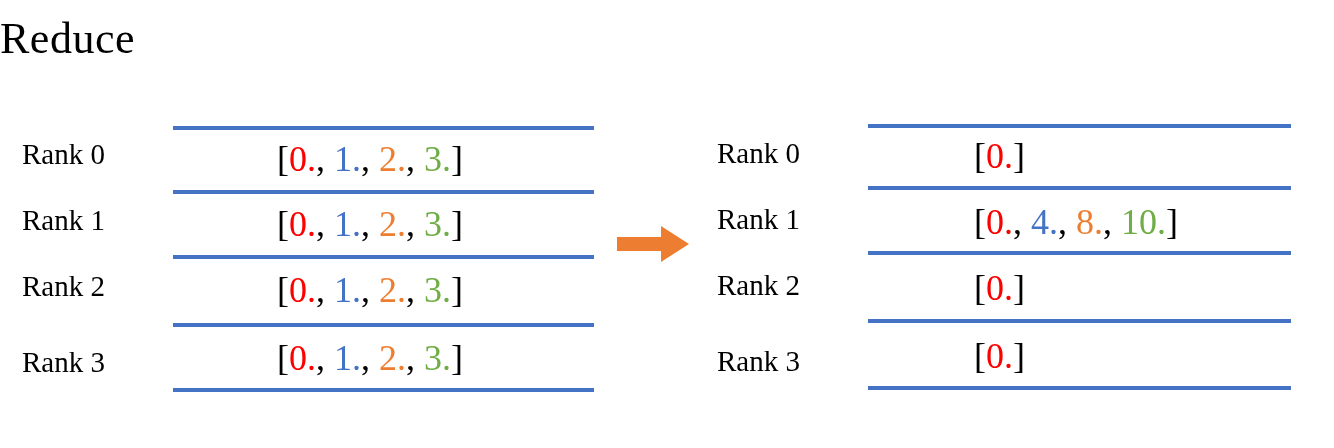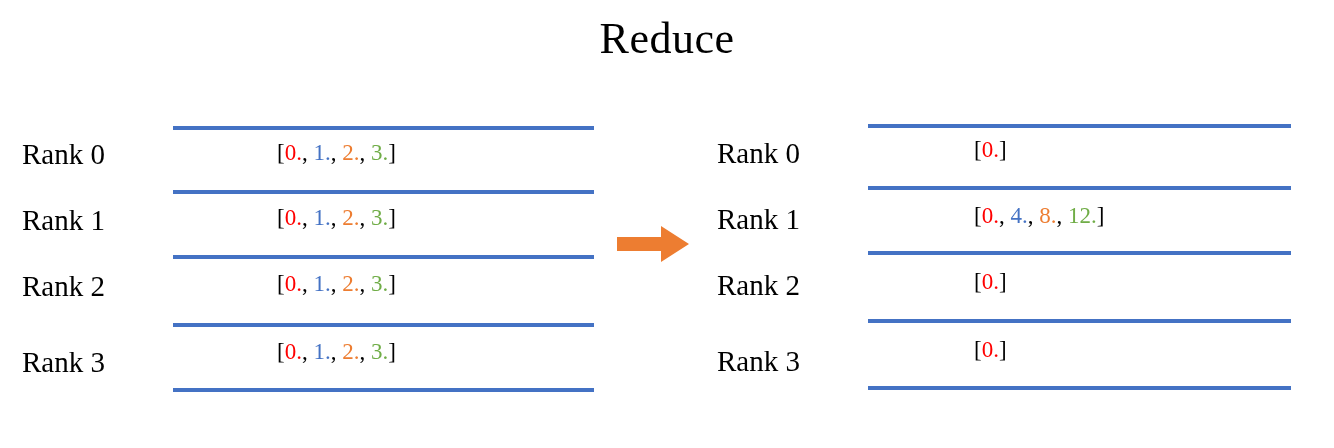--- a/index.html
+++ b/index.html
@@ -14,21 +14,21 @@
     overflow: hidden;
     font-family: "Liberation Serif", "DejaVu Serif", serif;
     color: #000000;
   }
 
   #page-title {
     position: absolute;
     left: 0;
     top: 16px;
     width: 1334px;
-    text-align: center;
+    text-align: left;
     font-size: 44px;
     line-height: 1.05;
     font-weight: 400;
     color: #000000;
     letter-spacing: 0.5px;
   }
 
   .panel {
     position: absolute;
     top: 0;
@@ -46,21 +46,21 @@
   .rank-label {
     position: absolute;
     font-size: 29px;
     line-height: 1;
     white-space: nowrap;
     color: #000000;
   }
 
   .value {
     position: absolute;
-    font-size: 23px;
+    font-size: 36px;
     line-height: 1;
     white-space: nowrap;
     color: #000000;
   }
   .value .brk { color: #000000; }
   .value .sep { color: #000000; }
   .value .n0 { color: #FF0000; }
   .value .n1 { color: #4472C4; }
   .value .n2 { color: #ED7D31; }
   .value .n3 { color: #70AD47; }
@@ -112,16 +112,16 @@
   <div class="rule" style="left:168px; top:251px;  width:423px;"></div>
   <div class="rule" style="left:168px; top:319px;  width:423px;"></div>
   <div class="rule" style="left:168px; top:386px;  width:423px;"></div>
 
   <div class="rank-label" style="left:17px; top:139px;">Rank 0</div>
   <div class="rank-label" style="left:17px; top:205px;">Rank 1</div>
   <div class="rank-label" style="left:17px; top:271px;">Rank 2</div>
   <div class="rank-label" style="left:17px; top:347px;">Rank 3</div>
 
   <div class="value" style="left:274px; top:138px;"><span class="brk">[</span><span class="n0">0.</span><span class="brk">]</span></div>
-  <div class="value" style="left:274px; top:204px;"><span class="brk">[</span><span class="n0">0.</span><span class="sep">, </span><span class="n1">4.</span><span class="sep">, </span><span class="n2">8.</span><span class="sep">, </span><span class="n3">12.</span><span class="brk">]</span></div>
+  <div class="value" style="left:274px; top:204px;"><span class="brk">[</span><span class="n0">0.</span><span class="sep">, </span><span class="n1">4.</span><span class="sep">, </span><span class="n2">8.</span><span class="sep">, </span><span class="n3">10.</span><span class="brk">]</span></div>
   <div class="value" style="left:274px; top:270px;"><span class="brk">[</span><span class="n0">0.</span><span class="brk">]</span></div>
   <div class="value" style="left:274px; top:338px;"><span class="brk">[</span><span class="n0">0.</span><span class="brk">]</span></div>
 </div>
 
 </body></html>

